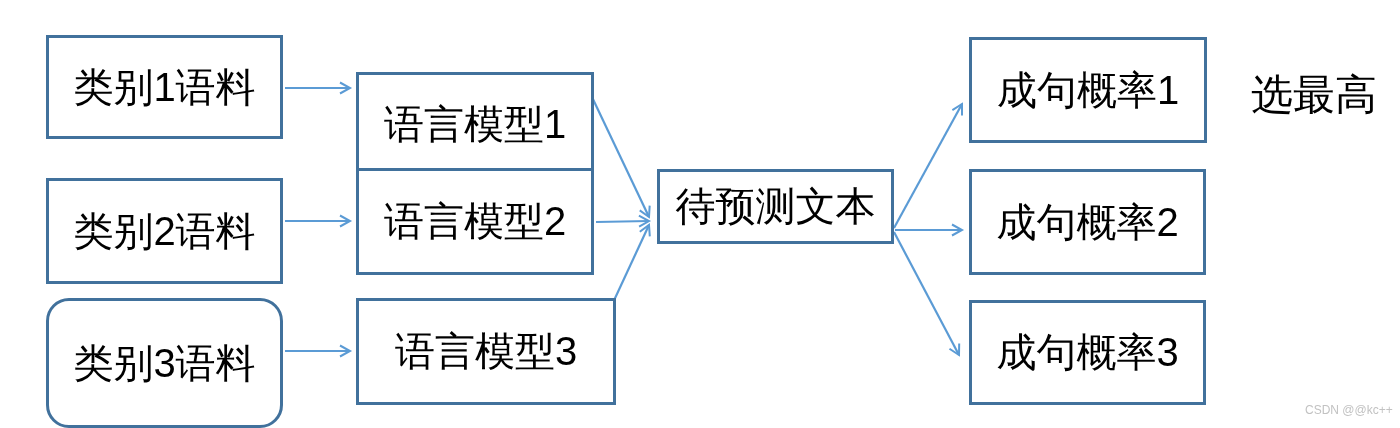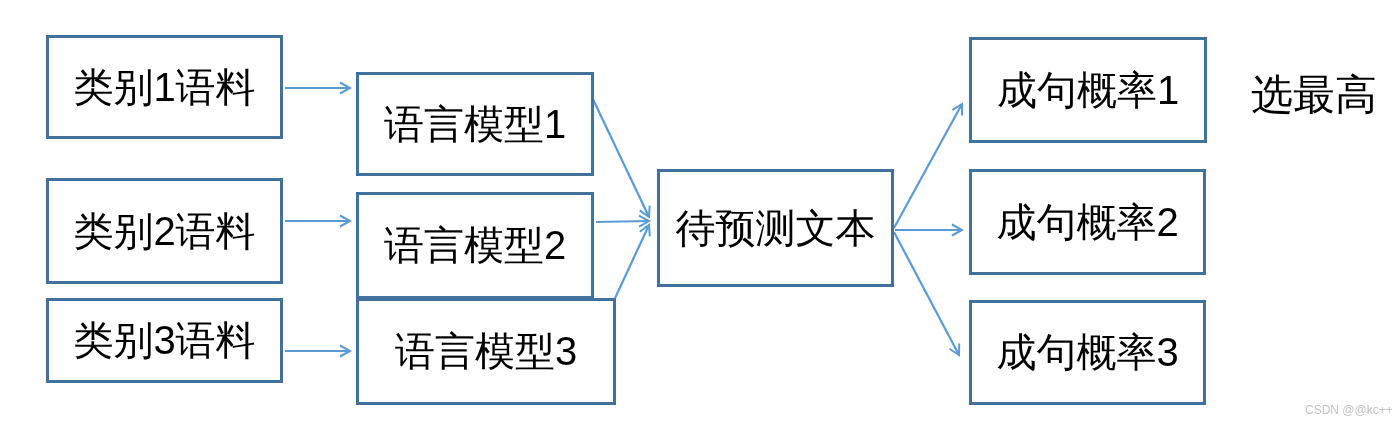--- a/index.html
+++ b/index.html
@@ -32,25 +32,25 @@
     background: var(--background);
     display: flex;
     align-items: center;
     justify-content: center;
     font-size: 40px;
     color: var(--text);
     white-space: nowrap;
   }
   .box-l1 { left: 46px;  top: 35px;  width: 237px; height: 104px; }
   .box-l2 { left: 46px;  top: 178px; width: 237px; height: 106px; }
-  .box-l3 { left: 46px;  top: 298px; width: 237px; height: 85px; }
+  .box-l3 { left: 46px;  top: 298px; width: 237px; height: 130px; border-radius: 23px; }
   .box-m1 { left: 356px; top: 38px;  width: 238px; height: 104px; margin-top: 34px; }
-  .box-m2 { left: 356px; top: 168px; width: 238px; height: 107px; margin-top: 24px; }
+  .box-m2 { left: 356px; top: 168px; width: 238px; height: 107px; }
   .box-m3 { left: 356px; top: 298px; width: 260px; height: 107px; }
-  .box-c  { left: 657px; top: 169px; width: 237px; height: 118px; }
+  .box-c  { left: 657px; top: 169px; width: 237px; height: 75px; }
   .box-r1 { left: 969px; top: 37px;  width: 238px; height: 106px; }
   .box-r2 { left: 969px; top: 169px; width: 237px; height: 106px; }
   .box-r3 { left: 969px; top: 300px; width: 237px; height: 105px; }
   .annotation {
     position: absolute;
     left: 1251px;
     top: 67px;
     font-size: 42px;
     color: var(--text);
     white-space: nowrap;

